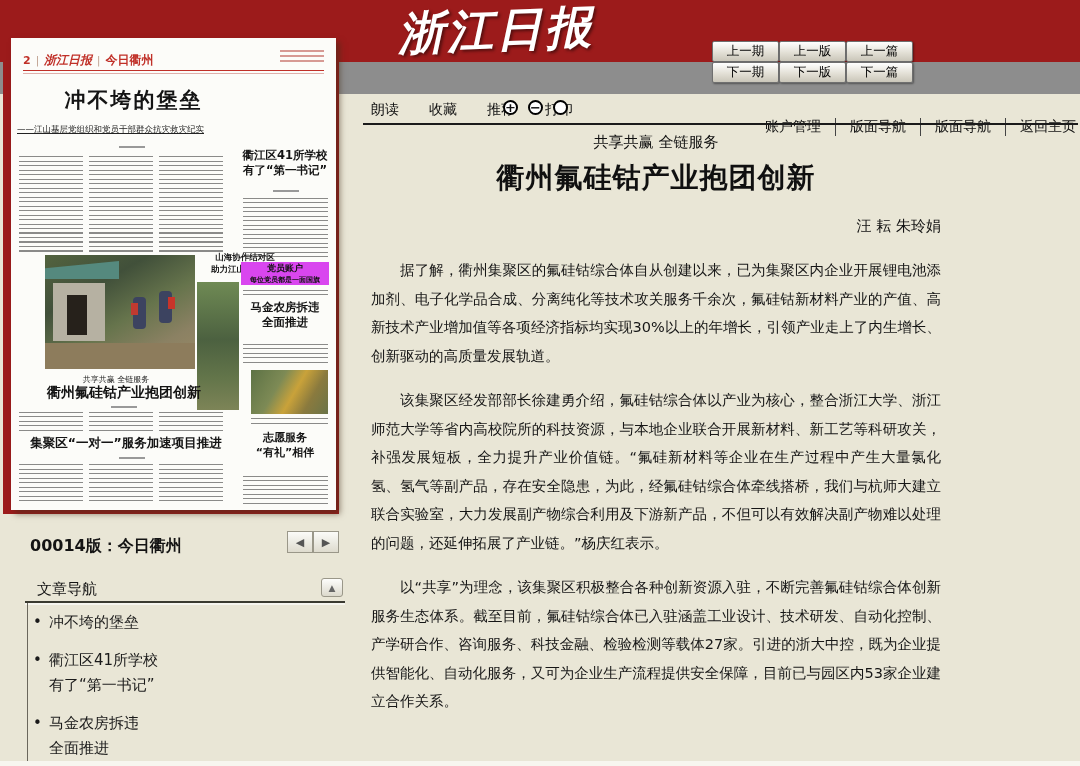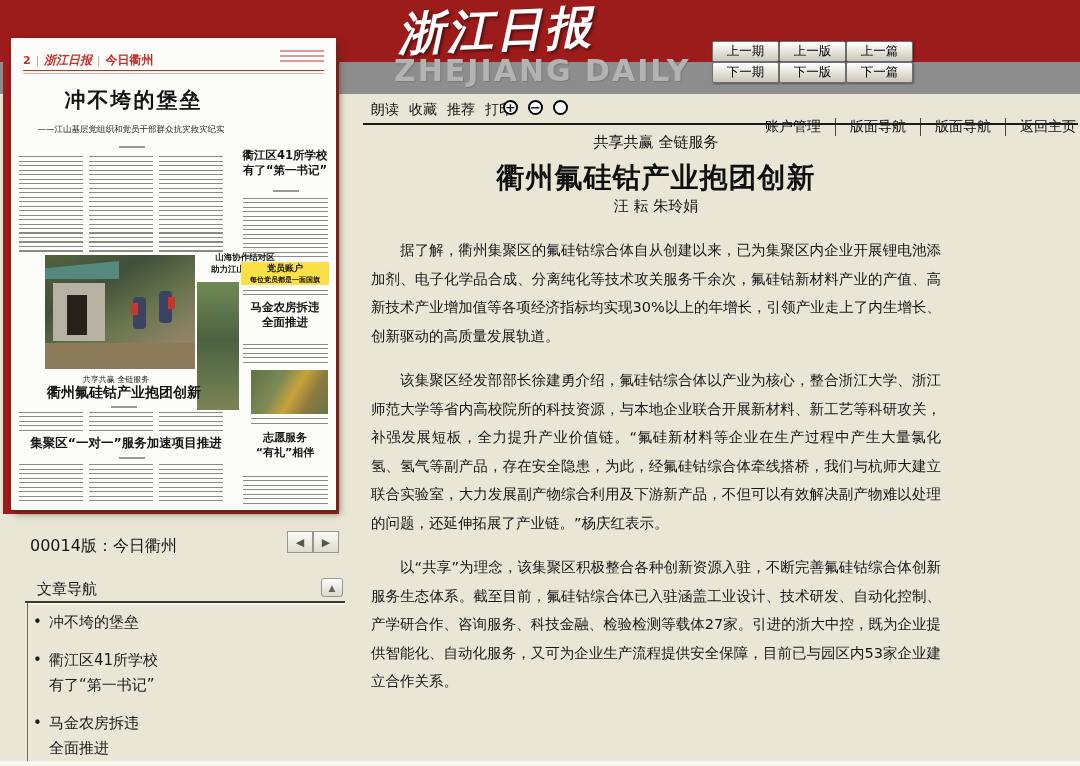--- a/index.html
+++ b/index.html
@@ -17,64 +17,64 @@
              letter-spacing:2px; text-shadow:1px 1px 1px rgba(0,0,0,.15); }
 
   .hdr-buttons { position:absolute; left:712px; top:41px; display:grid;
                  grid-template-columns:repeat(3,67px); grid-auto-rows:21px; }
   .hdr-btn { background:linear-gradient(#ffffff,#e3e0d6 55%,#cac6b9); border:1px solid #6f6f6f; border-radius:2px;
              font-size:12.5px; color:#000; display:flex; align-items:center; justify-content:center;
              box-shadow:1px 1px 2px rgba(0,0,0,.4); cursor:pointer; }
 
   
   .toolbar { position:absolute; left:363px; top:99px; width:715px; height:22px; font-size:14px; color:#111; }
-  .tb-actions { position:absolute; left:8px; top:2px; display:flex; gap:10px; }
+  .tb-actions { position:absolute; left:8px; top:2px; display:flex; gap:30px; }
   .tb-actions span { cursor:pointer; }
   .tb-zoom { position:absolute; left:140px; top:1px; display:flex; gap:10px; align-items:center; }
   .zoom-circle { width:15px; height:15px; border:2px solid #000; border-radius:50%;
                  display:flex; align-items:center; justify-content:center;
                  font-size:13px; font-weight:bold; line-height:1; cursor:pointer; background:#fff; }
   .tb-links { position:absolute; right:2px; top:19px; display:flex; }
   .tb-links span { padding:0 14px; cursor:pointer; }
   .tb-links span + span { border-left:1px solid #444; }
   .tb-links span:last-child { padding-right:0; }
   .toolbar-rule { position:absolute; left:363px; top:123px; width:715px; height:2px; background:#1b1b1b; }
 
   
   .article  { position:absolute; left:371px; top:133px; width:570px; color:#101010; }
   .kicker   { text-align:center; font-size:15px; }
   .a-title  { text-align:center; font-size:28px; font-weight:bold; margin-top:7px; letter-spacing:1px; }
-  .a-authors{ text-align:center; font-size:15px; margin-top:0; }
+  .a-authors{ text-align:right; font-size:15px; margin-top:20px; }
   .a-body   { margin-top:20px; font-size:14.5px; line-height:28.5px; text-align:justify; color:#161616; }
   .a-body p { text-indent:2em; margin-bottom:16px; }
 
   
   .thumb-frame { position:absolute; left:3px; top:0; width:336px; height:514px; background:#9c1b1b; }
   .news-page { position:absolute; left:8px; top:38px; width:325px; height:472px; background:#fcfcf9;
                box-shadow:4px 4px 6px rgba(70,45,25,.55); overflow:hidden; cursor:pointer; }
   .np-header { position:absolute; left:12px; top:14px; display:flex; align-items:baseline; gap:5px;
                color:#c03028; white-space:nowrap; }
   .np-ed   { font-size:11px; font-weight:bold; }
   .np-bar  { color:#b98; font-size:10px; }
   .np-mast { font-family:"DejaVu Serif","Liberation Serif",serif; font-style:italic; font-weight:bold; font-size:12px; }
   .np-sec  { font-size:12px; font-weight:bold; }
   .np-rule  { position:absolute; left:12px; top:32px; width:301px; height:1px; background:#c03028; }
   .np-rule2 { position:absolute; left:12px; top:35px; width:301px; height:1px; background:#e0b0ac; }
   .np-dates { position:absolute; right:12px; top:12px; display:flex; flex-direction:column; gap:3px; }
   .np-dates i { width:44px; height:2px; background:#d79a94; }
 
   .np-h1    { position:absolute; left:20px; top:48px; width:205px; text-align:center;
               font-size:21px; font-weight:bold; color:#141414; letter-spacing:2px; }
-  .np-h1sub { position:absolute; left:6px; top:86px; width:228px; text-align:center; font-size:8.5px; color:#222; }
+  .np-h1sub { position:absolute; left:6px; top:86px; width:228px; text-align:left; font-size:8.5px; color:#222;text-decoration:underline; }
   .np-bybar { position:absolute; width:26px; height:2px; background:#999; }
 
   .fake { background:repeating-linear-gradient(to bottom, rgba(45,45,45,.55) 0 1px, transparent 1px 4.5px); }
   .np-col { position:absolute; }
 
-  .np-boxhead { position:absolute; text-align:center; color:#141414; background:#fde047; }
+  .np-boxhead { position:absolute; text-align:center; color:#141414; background:#d946ef; }
   .np-boxhead .l1 { font-size:9px; font-weight:bold; }
   .np-boxhead .l2 { font-size:7px; font-weight:bold; }
 
   .np-photo1 { position:absolute; left:34px; top:217px; width:150px; height:114px; overflow:hidden;
                background:linear-gradient(150deg,#53633f 0%,#41503a 30%,#66744c 55%,#8b8163 78%,#9a8a66 100%); }
   .np-photo1 .wall { position:absolute; left:8px; top:28px; width:52px; height:58px; background:#b6b1a2; }
   .np-photo1 .door { position:absolute; left:22px; top:40px; width:20px; height:40px; background:#26211b; }
   .np-photo1 .roof { position:absolute; left:0; top:6px; width:74px; height:18px; background:#55897e;
                      clip-path:polygon(0 40%,100% 0,100% 100%,0 100%); }
   .np-photo1 .dirt { position:absolute; left:0; bottom:0; width:100%; height:26px; background:#8d7c5c; }
@@ -91,21 +91,21 @@
 
   .np-k2 { position:absolute; left:20px; top:336px; width:170px; text-align:center; font-size:8px; color:#222; }
   .np-h2 { position:absolute; left:4px; top:346px; width:218px; text-align:center; font-size:14px; font-weight:bold; color:#141414; }
   .np-h3 { position:absolute; left:0px; top:397px; width:230px; text-align:center; font-size:12.5px; font-weight:bold; color:#141414; }
 
   .np-rcol-head { position:absolute; left:230px; width:88px; text-align:center; color:#141414; font-weight:bold; }
   .np-photo-exc { position:absolute; left:240px; top:332px; width:77px; height:44px;
                background:linear-gradient(120deg,#5d7245 0%,#7d8a55 35%,#c9a23a 55%,#8a7a3e 75%,#6a7448 100%); }
 
   
-  .page-label { position:absolute; left:30px; top:536px; font-size:16px; font-weight:normal; color:#141414; }
+  .page-label { position:absolute; left:30px; top:536px; font-size:16px; font-weight:bold; color:#141414; }
   .page-arrows { position:absolute; left:287px; top:531px; display:flex; }
   .arrow-btn { width:26px; height:22px; background:linear-gradient(#fbfbf8,#dedbce); border:1px solid #9a9789;
                display:flex; align-items:center; justify-content:center; font-size:11px; color:#555; cursor:pointer; }
 
   
   .anav-title { position:absolute; left:37px; top:580px; font-size:15px; font-weight:normal; color:#141414; }
   .anav-collapse { position:absolute; left:321px; top:578px; width:22px; height:19px; border:1px solid #9a9789;
                border-radius:3px; background:linear-gradient(#fdfdfb,#dcd9cc); display:flex; align-items:center;
                justify-content:center; font-size:9px; color:#666; cursor:pointer; }
   .anav-rule { position:absolute; left:25px; top:601px; width:320px; height:2px; background:#3a3a30;
@@ -118,21 +118,20 @@
   .bottom-strip { position:absolute; left:0; top:761px; width:1080px; height:5px; background:#f7f6ef; }
 </style>
 </head>
 <body>
 
 <div id="app">
 
   <div class="band-red"></div>
   <div class="band-gray"></div>
   <div class="logo-cn">浙江日报</div>
-  <div class="logo-en">ZHEJIANG DAILY</div>
 
   <div class="hdr-buttons">
     <div class="hdr-btn">上一期</div>
     <div class="hdr-btn">上一版</div>
     <div class="hdr-btn">上一篇</div>
     <div class="hdr-btn">下一期</div>
     <div class="hdr-btn">下一版</div>
     <div class="hdr-btn">下一篇</div>
   </div>
 

